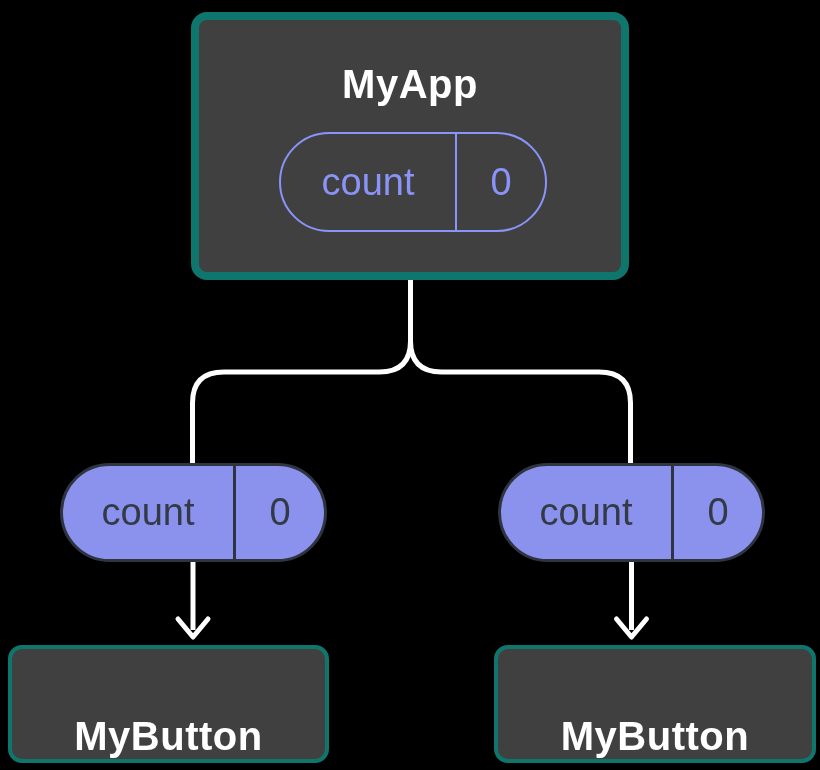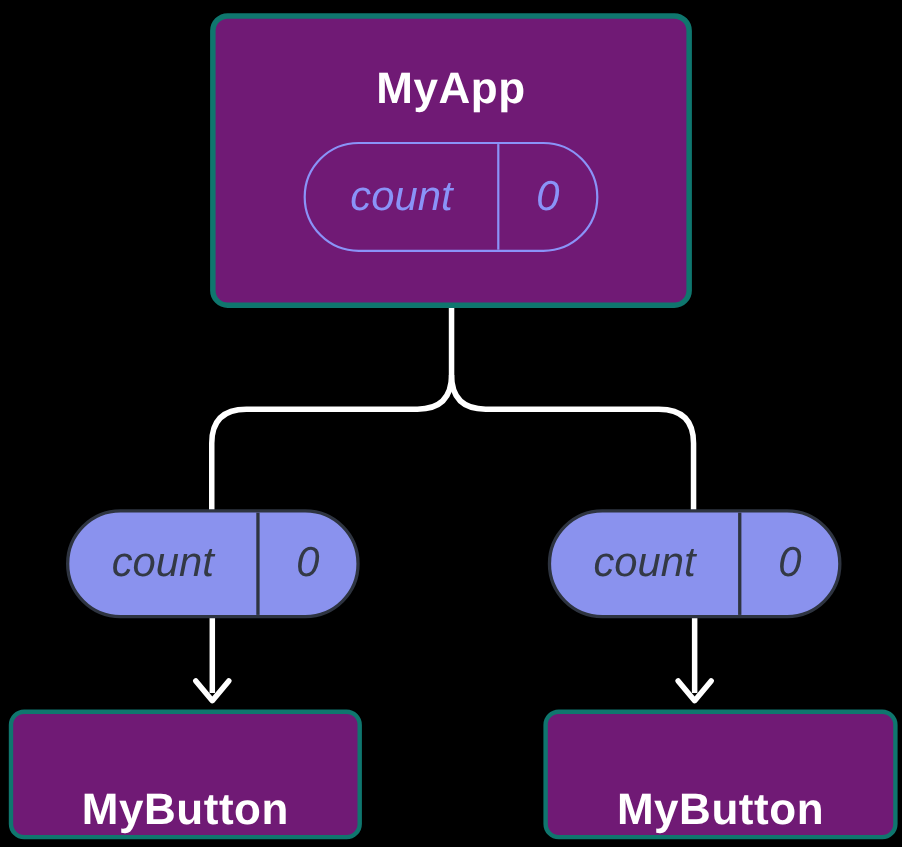--- a/index.html
+++ b/index.html
@@ -15,22 +15,22 @@
     overflow: hidden;
     font-family: "Liberation Sans", "DejaVu Sans", sans-serif;
   }
   .svg-layer {
     position: absolute;
     left: 0; top: 0;
     width: 820px; height: 770px;
   }
   .node {
     position: absolute;
-    background: #701a75;
-    border: 5px solid #0f766e;
+    background: #404040;
+    border: 8px solid #0f766e;
     border-radius: 16px;
     box-sizing: border-box;
   }
   .node-app {
     left: 191px; top: 12px;
     width: 438px; height: 268px;
   }
   .app-title {
     position: absolute;
     left: 0; top: 40px;
@@ -55,21 +55,20 @@
     font-weight: 400;
   }
   .state-pill .pill-key {
     flex: 0 0 174px;
     border-right: 2.5px solid #8A93F8;
   }
   .pill-key, .pill-val {
     display: flex;
     align-items: center;
     justify-content: center;
-    font-style: italic;
   }
   .pill-val { flex: 1; }
   .prop-pill {
     position: absolute;
     width: 267px; height: 99px;
     background: #8A92EE;
     border: 3px solid #2E3440;
     border-radius: 52px;
     box-sizing: border-box;
     display: flex;

